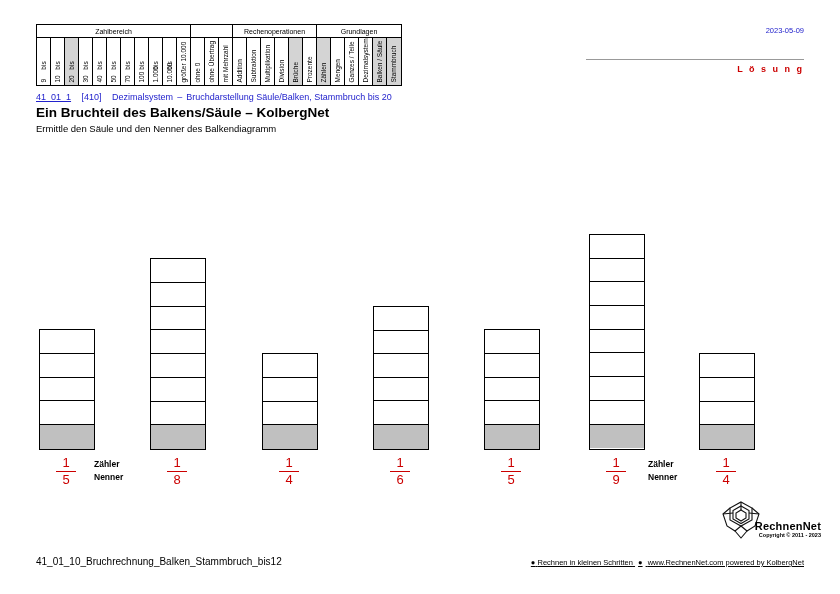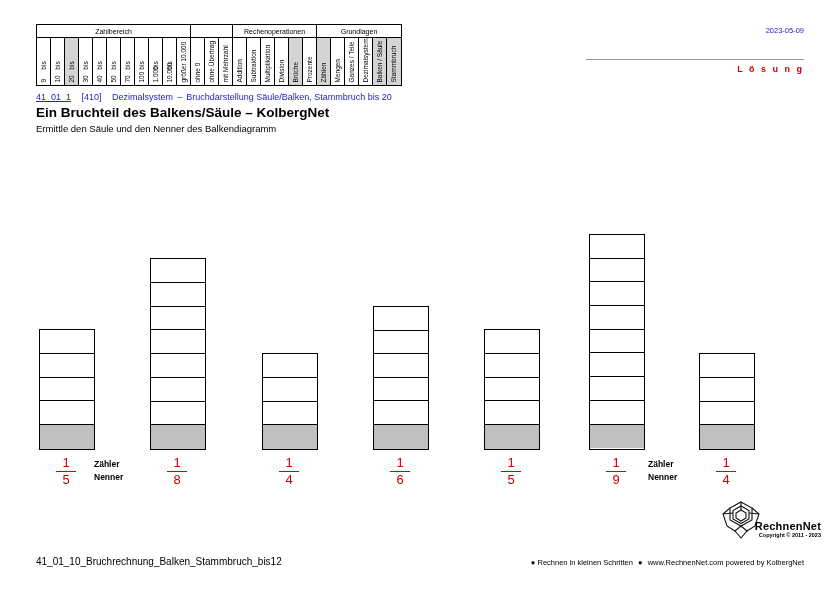--- a/index.html
+++ b/index.html
@@ -183,20 +183,21 @@
     font-size: 10px;
     margin-top: 42px;
   }
   #footer-right {
     position: absolute;
     right: 36px;
     bottom: 27px;
     font-size: 7.5px;
     text-align: left;
     white-space: nowrap;
+    text-decoration: underline;
   }
   #footer-right .dot { padding: 0 3px; }
   #logo {
     position: absolute;
     right: 19px;
     bottom: 42px;
     width: 96px;
     height: 52px;
     text-align: right;
   }

